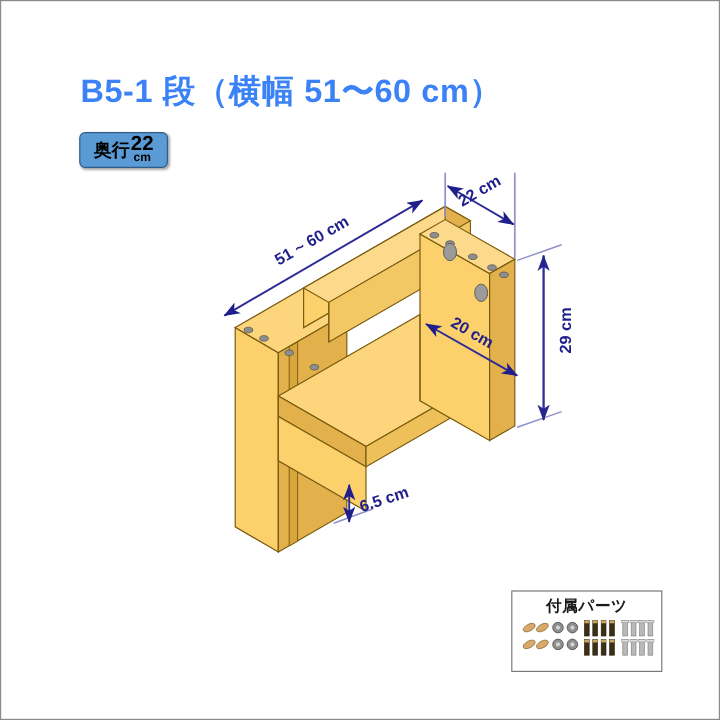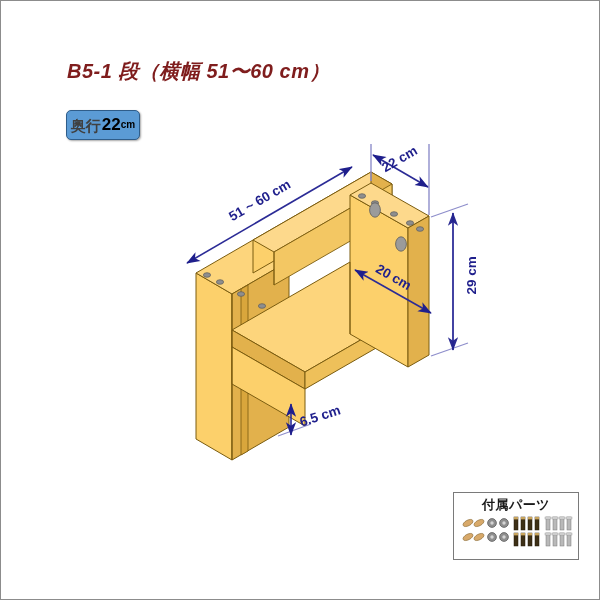--- a/index.html
+++ b/index.html
@@ -16,52 +16,51 @@
     height: 600px;
     background: #ffffff;
     border: 1px solid #8c8c8c;
     box-sizing: border-box;
     overflow: hidden;
   }
   #title {
     position: absolute;
     left: 66px;
     top: 57px;
-    font-size: 20px;
-    font-weight: bold;
-    color: #7f1d1d;
+    font-size: 27px;
+    font-weight: bold;
+    color: #3b82f6;
     letter-spacing: 0.5px;
     white-space: nowrap;
-    font-style: italic;
   }
   #depth-badge {
     position: absolute;
     left: 65px;
     top: 109px;
     width: 74px;
     height: 30px;
     background: #5b9bd5;
     border: 1px solid #2f5d8a;
     border-radius: 5px;
     box-shadow: 1px 1px 2px rgba(0,0,0,0.35);
     display: flex;
     align-items: center;
     justify-content: center;
     box-sizing: border-box;
   }
   #depth-badge .bdg-kanji {
     font-size: 15px;
     font-weight: bold;
-    color: #404040;
+    color: #000000;
     line-height: 1;
     text-align: center;
   }
   #depth-badge .bdg-stack {
     display: flex;
-    flex-direction: row;
+    flex-direction: column;
     align-items: center;
     line-height: 0.88;
     margin-left: 1px;
   }
   #depth-badge .bdg-num {
     font-size: 17px;
     font-weight: bold;
     color: #000000;
   }
   #depth-badge .bdg-unit {
@@ -80,21 +79,21 @@
     position: absolute;
     color: #1f1f8c;
     font-size: 13.5px;
     font-weight: bold;
     white-space: nowrap;
     transform-origin: left center;
   }
 
   #parts-box {
     position: absolute;
-    left: 452px;
+    left: 425px;
     top: 491px;
     width: 126px;
     height: 68px;
     border: 1px solid #7a7a7a;
     background: #ffffff;
     box-sizing: border-box;
   }
   #parts-title {
     text-align: center;
     font-size: 13px;

